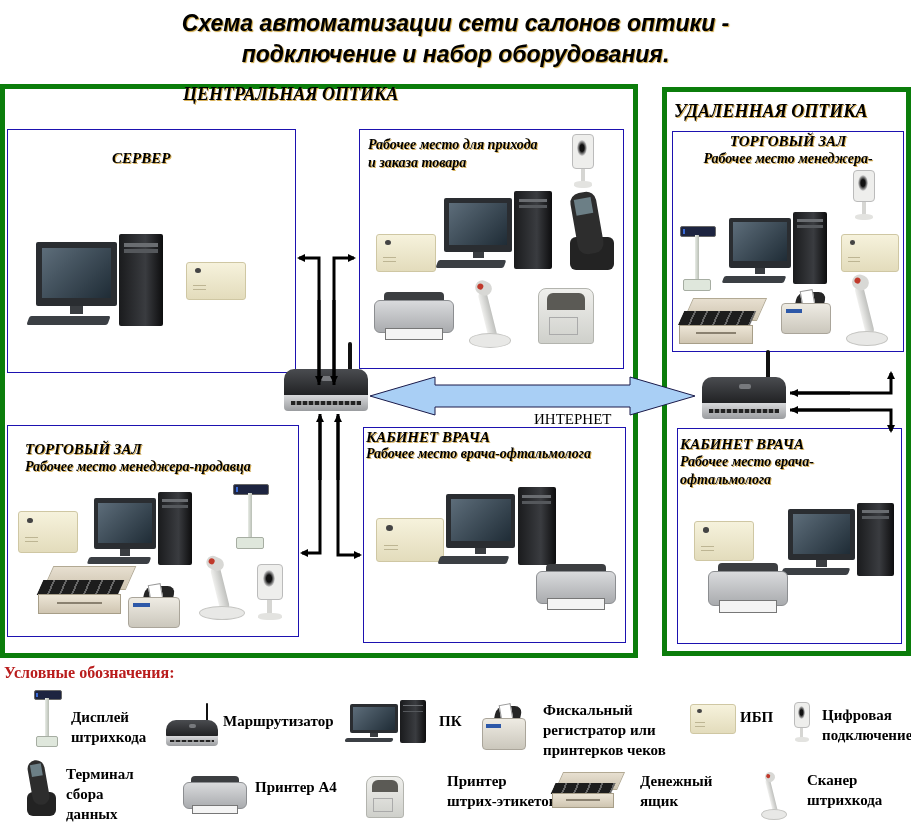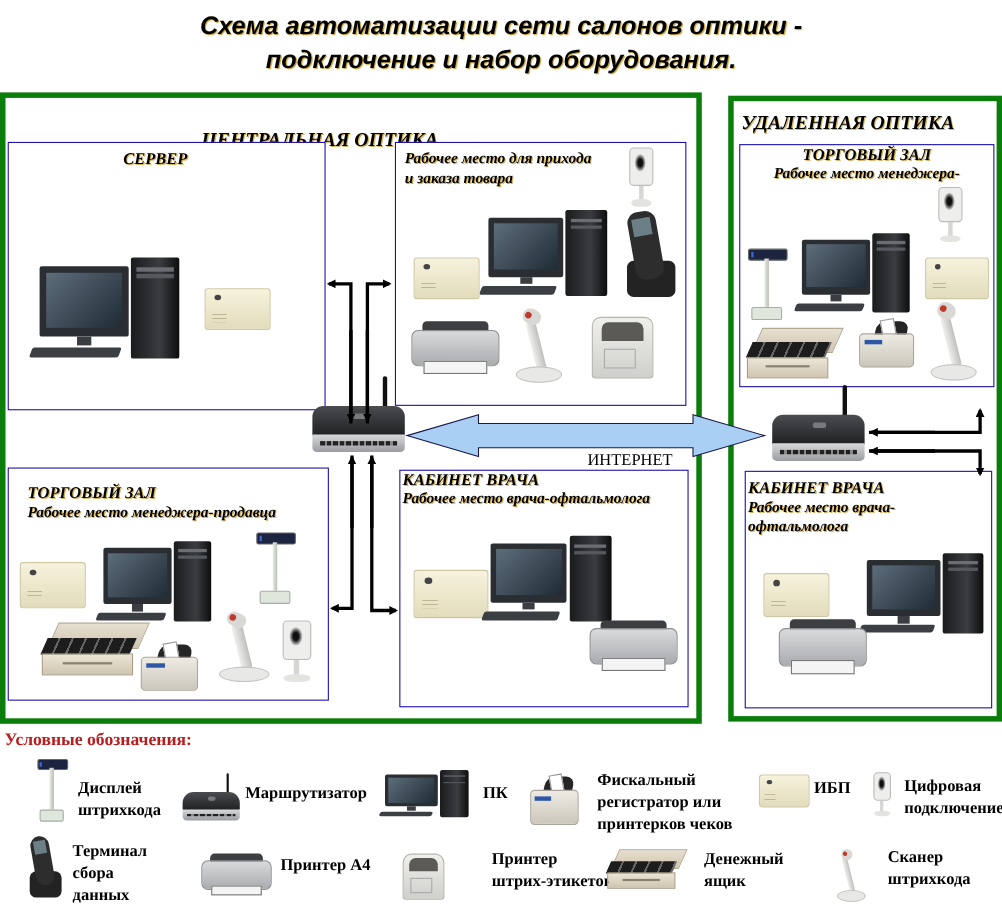--- a/index.html
+++ b/index.html
@@ -97,24 +97,24 @@
 </style>
 </head>
 <body>
 
 <div class="abs title">
   <div>Схема автоматизации сети салонов оптики -</div>
   <div>подключение и набор оборудования.</div>
 </div>
 
 <div class="abs site" style="left: 0px; top: 84px; width: 638px; height: 574px; border-color: rgb(11, 125, 11);"></div>
-<div class="abs site-title" style="left:183px;top:84px;margin-top:33px;">ЦЕНТРАЛЬНАЯ ОПТИКА</div>
+<div class="abs site-title" style="left:183px;top:84px;">ЦЕНТРАЛЬНАЯ ОПТИКА</div>
 
 <div class="abs room" style="left: 7px; top: 129px; width: 289px; height: 244px; border-color: rgb(29, 18, 176);">
-  <div class="abs room-h" style="left:104px;top:6px;">СЕРВЕР</div>
+  <div class="abs room-h" style="left:104px;top:19px;">СЕРВЕР</div>
   <div class="dev pc" style="left:28px;top:112px;width:130px;height:100px;">
     <div class="mon"></div>
       <div class="stand"></div>
       <div class="kb"></div>
       <div class="tower"></div>
   </div>
   <div class="dev ups" style="left:178px;top:132px;width:58px;height:36px;"></div>
 </div>
 
 <div class="abs room" style="left: 359px; top: 129px; width: 265px; height: 240px; border-color: rgb(29, 18, 176);">

